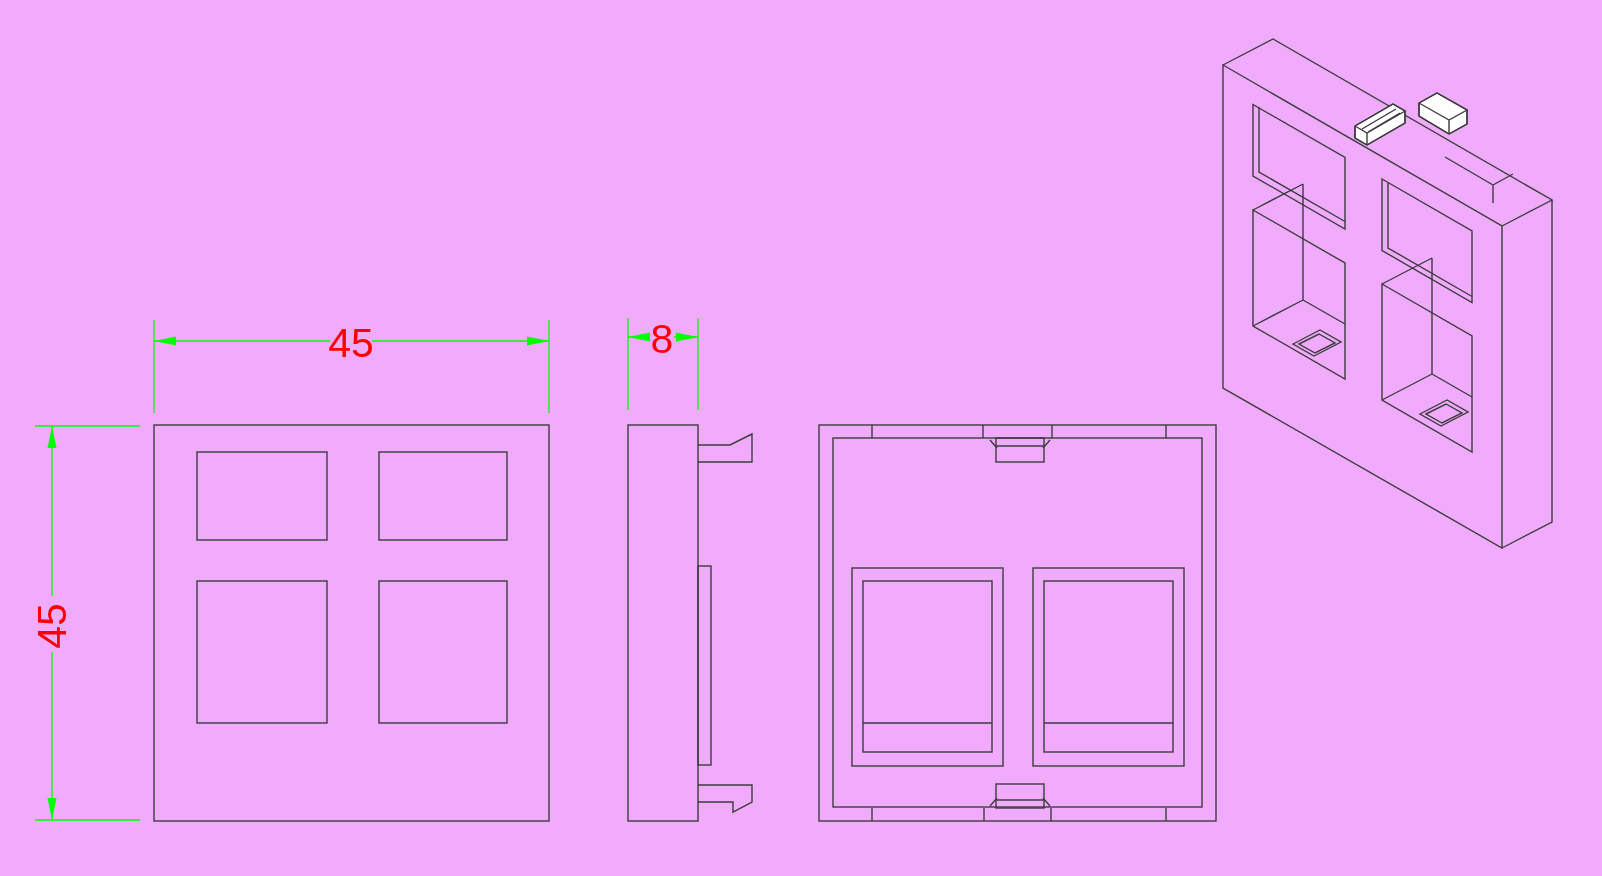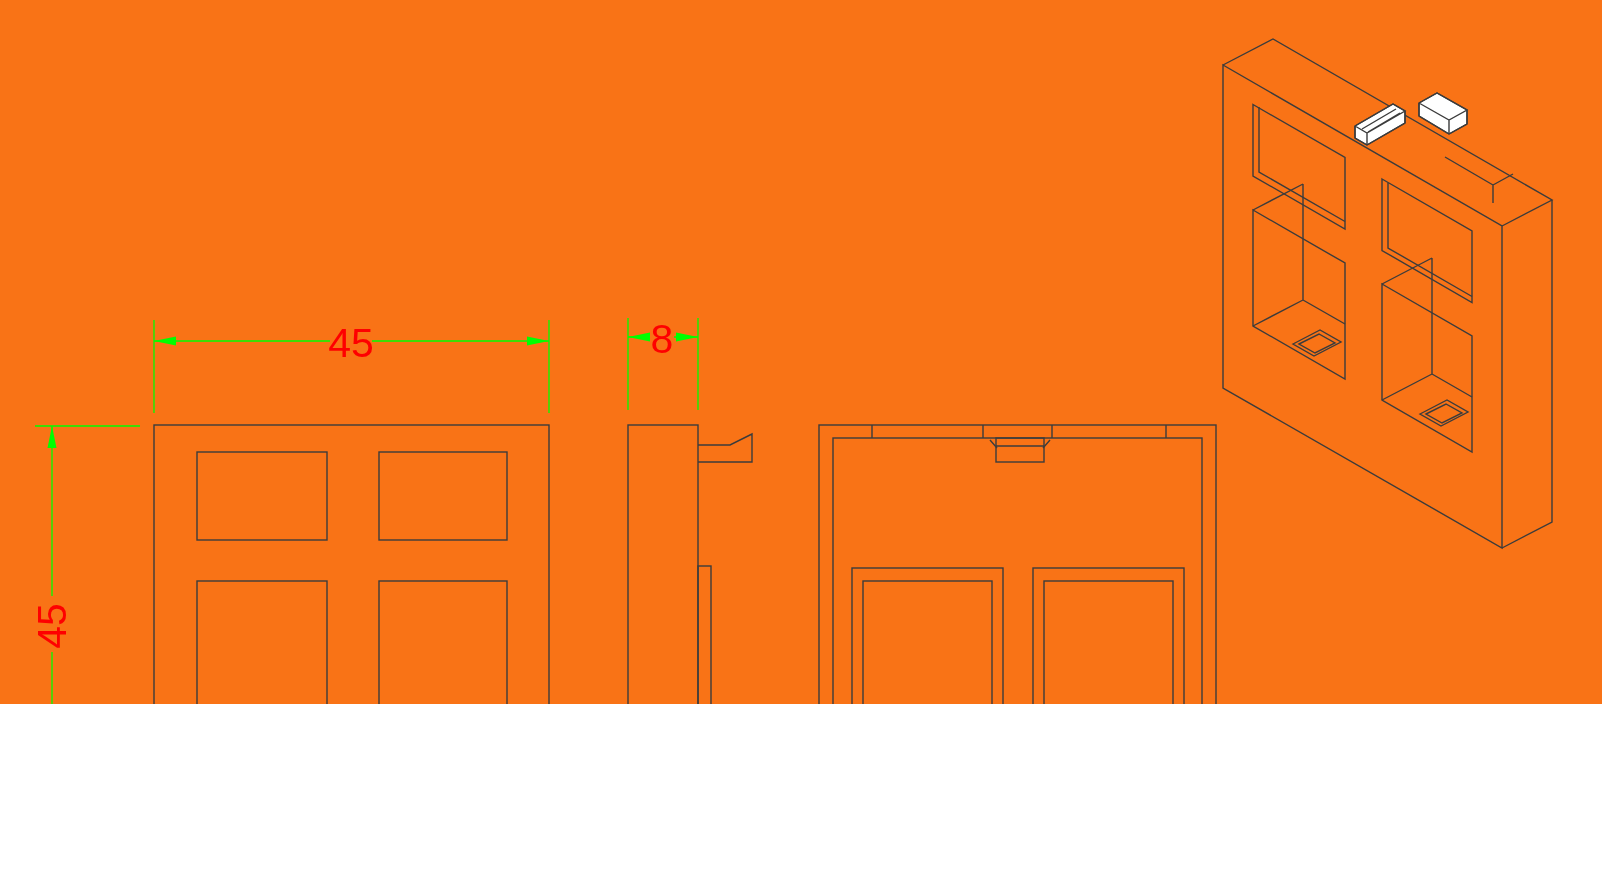--- a/index.html
+++ b/index.html
@@ -1,19 +1,19 @@
 <!DOCTYPE html>
 <html><head>
 <meta charset="utf-8">
 <style>
   html,body{margin:0;padding:0;background:#ffffff;}
   .canvas{
     position:relative;
-    width:1602px;height:704px;
-    background:#f97316;
+    width:1602px;height:876px;
+    background:#f0abfc;
     font-family:"Liberation Sans", sans-serif;
     overflow:hidden;
   }
   svg{position:absolute;left:0;top:0;}
   .geo path,.geo rect{fill:none;stroke-width:1.4;stroke-linejoin:miter;stroke-linecap:butt;}
   .geo .occ{fill:#ffffff;}
   .dimlines path{fill:none;stroke-width:1.3;}
   .dimarrows path{stroke:none;}
   .dimtext text{font-family:"Liberation Sans", sans-serif;font-weight:400;}
 </style>

